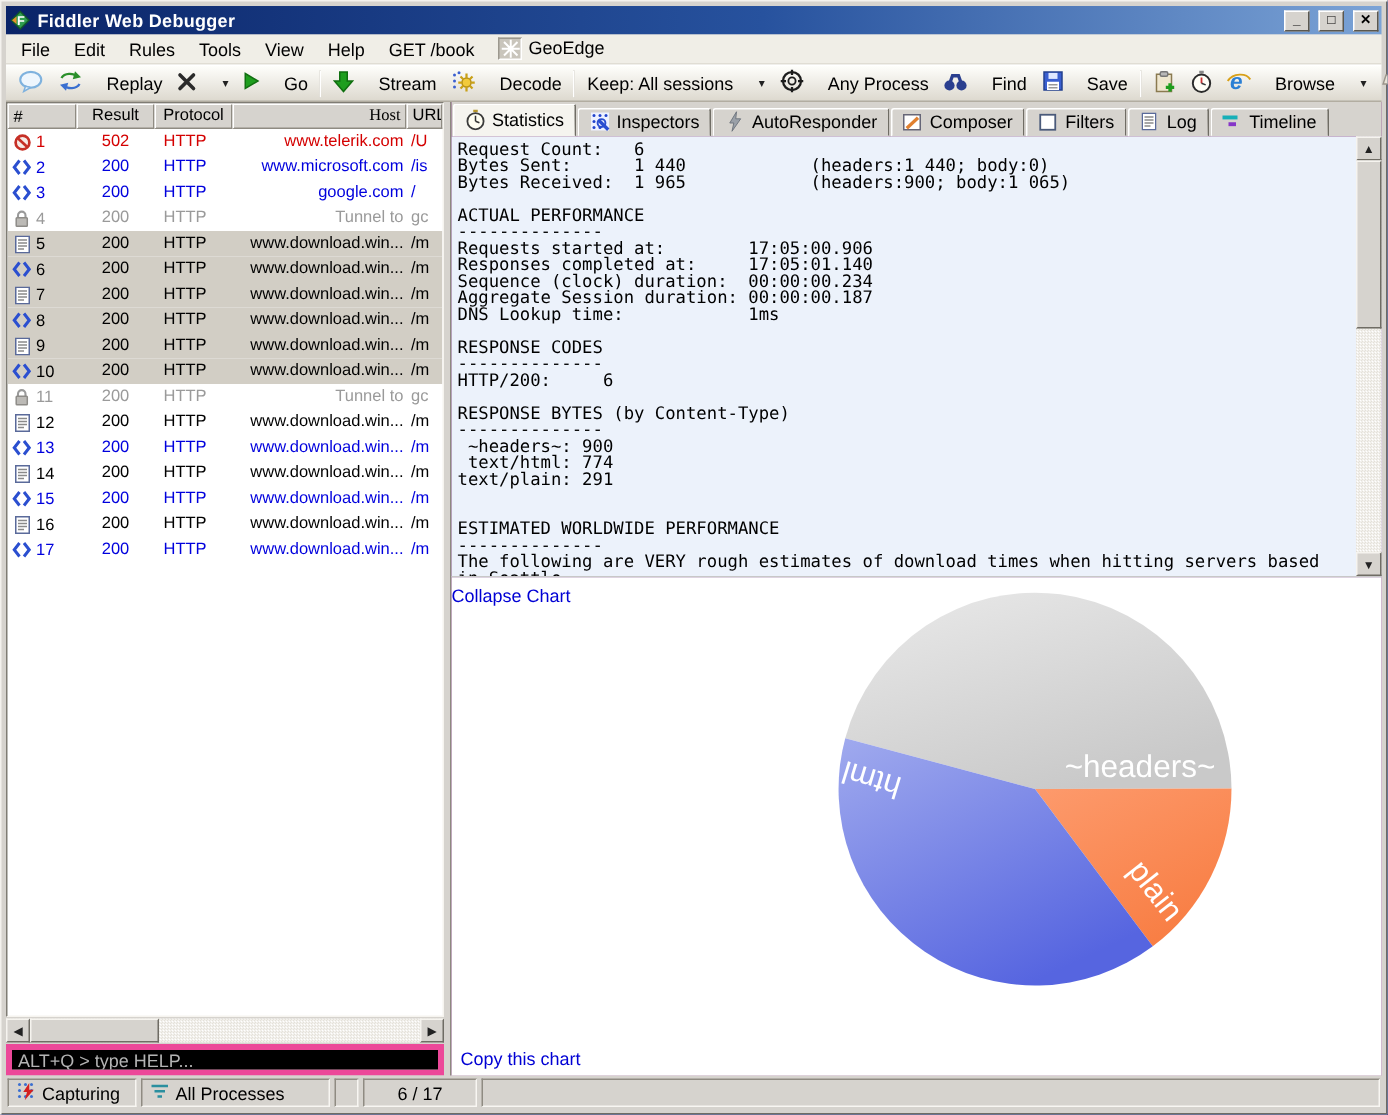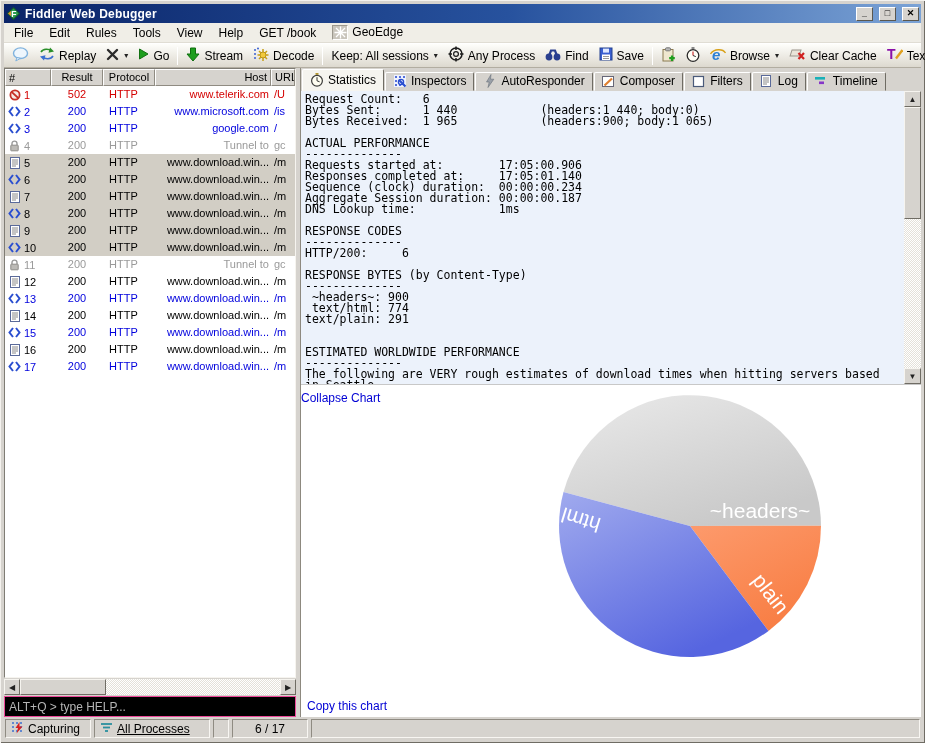--- a/index.html
+++ b/index.html
@@ -15,21 +15,21 @@
     font-size:9px;line-height:11px;text-align:center;color:#000;font-weight:bold;margin-left:2px;cursor:default;}
   .win-btn .glyph{display:block;transform:translateY(0px);}
   
   .menubar{height:20px;display:flex;align-items:center;background:#f0eee7;padding-left:2px;font-size:12px;border-bottom:1px solid #e0ddd4;}
   .menu-item{padding:2px 8px;display:flex;align-items:flex-start;gap:4px;white-space:nowrap;cursor:default;}
   .menu-ic{width:16px;height:15px;background:#c9c5bc;border:1px solid;border-color:#9c988e #fff #fff #9c988e;
     display:inline-flex;align-items:center;justify-content:center;}
   
   .toolbar{height:25px;display:flex;align-items:center;padding:0 3px;font-size:12px;
     background:linear-gradient(#fefefb,#ddd9cf);border-top:1px solid #fff;border-bottom:1px solid #b2ada1;}
-  .t-item{display:flex;align-items:center;gap:4px;padding:2px 4px;white-space:nowrap;cursor:default;border:1px solid transparent;}
+  .t-item{display:flex;align-items:center;gap:16px;padding:2px 4px;white-space:nowrap;cursor:default;border:1px solid transparent;}
   .t-sep{width:1px;height:18px;background:#aaa494;border-right:1px solid #fff;margin:0 3px;flex:0 0 auto;}
   .dd{font-size:8px;color:#222;margin-left:1px;}
   
   .main{flex:1;display:flex;min-height:0;}
   .left-panel{width:292px;flex:0 0 auto;display:flex;flex-direction:column;min-height:0;}
   .splitter{width:4px;background:#d6d3ce;cursor:ew-resize;}
   .right-panel{flex:1;display:flex;flex-direction:column;min-width:0;background:#701a75;border-left:1px solid #8d897f;}
   
   .listview{flex:1;background:#fff;border:1px solid;border-color:#7f7c74 #f6f4ef #f6f4ef #7f7c74;overflow:hidden;display:flex;flex-direction:column;}
   .lv-header{display:flex;height:17px;flex:0 0 auto;background:#d6d3ce;font-size:11px;}
@@ -49,21 +49,21 @@
   
   .hscroll{height:16px;flex:0 0 auto;display:flex;background:repeating-conic-gradient(#fff 0% 25%, #e4e1d9 0% 50%) 0 0/2px 2px;margin-top:1px;}
   .sb-btn{width:16px;height:16px;background:#d6d3ce;border:1px solid;border-color:#f6f4ef #6f6c64 #6f6c64 #f6f4ef;
     font-size:8px;display:flex;align-items:center;justify-content:center;color:#222;flex:0 0 auto;}
   .h-thumb{width:86px;background:#d6d3ce;border:1px solid;border-color:#f6f4ef #6f6c64 #6f6c64 #f6f4ef;flex:0 0 auto;}
   .vscroll{width:17px;flex:0 0 auto;display:flex;flex-direction:column;background:repeating-conic-gradient(#fff 0% 25%, #e4e1d9 0% 50%) 0 0/2px 2px;}
   .vscroll .sb-btn{width:17px;}
   .v-thumb{height:112px;background:#d6d3ce;border:1px solid;border-color:#f6f4ef #6f6c64 #6f6c64 #f6f4ef;flex:0 0 auto;}
   .v-fill{flex:1;} .h-fill{flex:1;}
   
-  .quickexec{height:21px;flex:0 0 auto;background:#d946ef;border:1px solid #ec4899;display:flex;margin-top:1px;}
+  .quickexec{height:21px;flex:0 0 auto;background:#d946ef;border:4px solid #ec4899;display:flex;margin-top:1px;}
   .quickexec input{flex:1;background:#000;border:none;outline:none;color:#c8c8c8;font-size:12px;padding:1px 4px;font-family:"Liberation Sans",sans-serif;}
   .quickexec input::placeholder{color:#b4b4b4;opacity:1;}
   
   .tabstrip{height:23px;flex:0 0 auto;background:#d6d3ce;display:flex;align-items:flex-end;padding:2px 0 0 1px;gap:1px;}
   .tab{height:19px;display:flex;align-items:center;gap:4px;padding:1px 7px 2px 6px;background:#d6d3ce;font-size:12px;
     border:1px solid;border-color:#fff #6f6c64 #d6d3ce #fff;border-radius:2px 2px 0 0;white-space:nowrap;cursor:default;}
   .tab.active{background:#f5f4ef;height:22px;border-bottom-color:#f5f4ef;position:relative;z-index:2;}
   .tab-ic{display:inline-flex;width:15px;justify-content:center;}
   
   .stats-area{height:294px;flex:0 0 auto;display:flex;background:#ecf2fb;border-bottom:1px solid #c8c8c8;justify-content:space-between;}
@@ -71,21 +71,21 @@
     color:#000;white-space:pre;overflow:hidden;}
   
   .chart-panel{flex:1;background:#fff;position:relative;display:flex;min-height:0;}
   .chart-link{color:#0000d4;font-size:12px;cursor:pointer;}
   .collapse-link{text-align:center;padding-top:3px;height:17px;flex:0 0 auto;}
   .copy-link{position:absolute;left:6px;bottom:4px;}
   .pie-wrap{flex:1;min-height:0;}
   
   .statusbar{height:22px;flex:0 0 auto;display:flex;gap:3px;padding:2px 1px 1px 1px;background:#d6d3ce;font-size:12px;align-items:stretch;}
   .st-cell{border:1px solid;border-color:#8f8b82 #f8f6f2 #f8f6f2 #8f8b82;display:flex;align-items:center;gap:4px;padding:0 5px;white-space:nowrap;overflow:hidden;}
-  .st-capturing{width:86px;} .st-processes{width:116px;text-decoration:underline;} .st-gap{width:16px;} .st-counter{width:76px;justify-content:center;}
+  .st-capturing{width:86px;} .st-processes{width:126px;} .st-gap{width:16px;} .st-counter{width:76px;justify-content:center;}
   .st-rest{flex:1;}
 </style>
 </head>
 <body>
 
 <div class="window">
 
   <div class="titlebar">
     <span class="fiddler-logo">
       <svg width="15" height="15" viewBox="0 0 15 15">
@@ -261,21 +261,21 @@
   </div>
 
   <div class="main">
 
     <div class="left-panel">
       <div class="listview">
         <div class="lv-header" id="lv-header">
             <div class="hcell c-num">#</div>
             <div class="hcell c-res" style="text-align: center;">Result</div>
             <div class="hcell c-proto" style="text-align: center;">Protocol</div>
-            <div class="hcell c-host" style="text-align: right;">Host</div>
+            <div class="hcell c-host" style="text-align: right; font-family: Liberation Serif, serif;">Host</div>
             <div class="hcell c-url">URL</div>
           </div>
         <div class="lv-rows" id="session-rows">
             <div class="lv-row tone-error">
               <span class="c-num">
                 <span class="ric">
                   <svg width="12" height="12">
                     <circle cx="6" cy="6" r="4.6" fill="#f6ebe6" stroke="#c63026" stroke-width="1.8"></circle>
                     <line x1="2.9" y1="3.1" x2="9.2" y2="9" stroke="#c63026" stroke-width="1.8"></line>
                   </svg>

